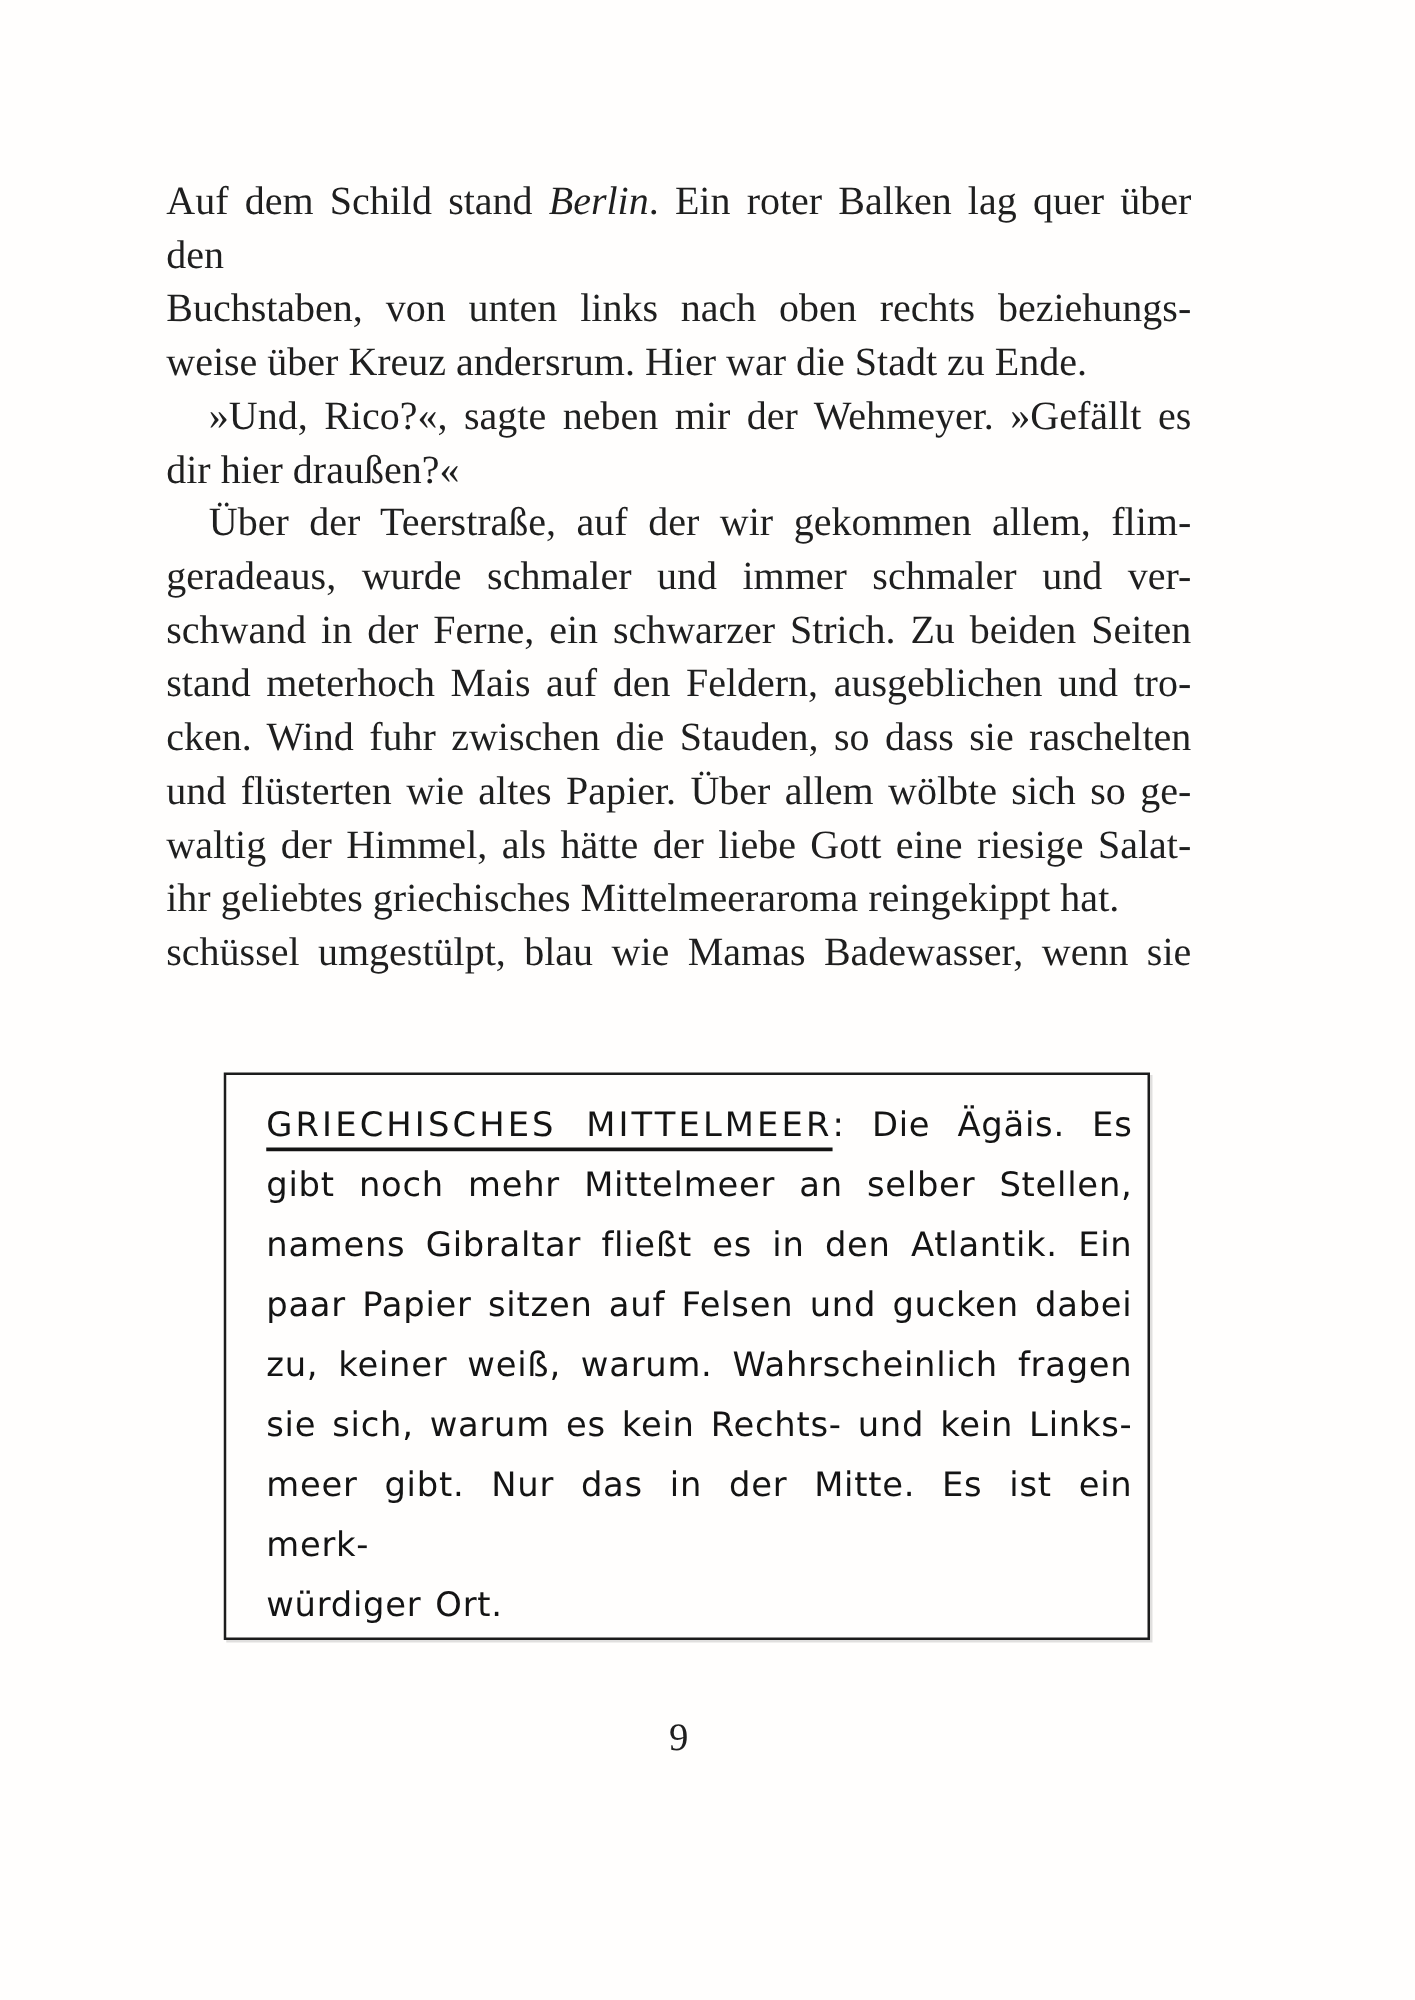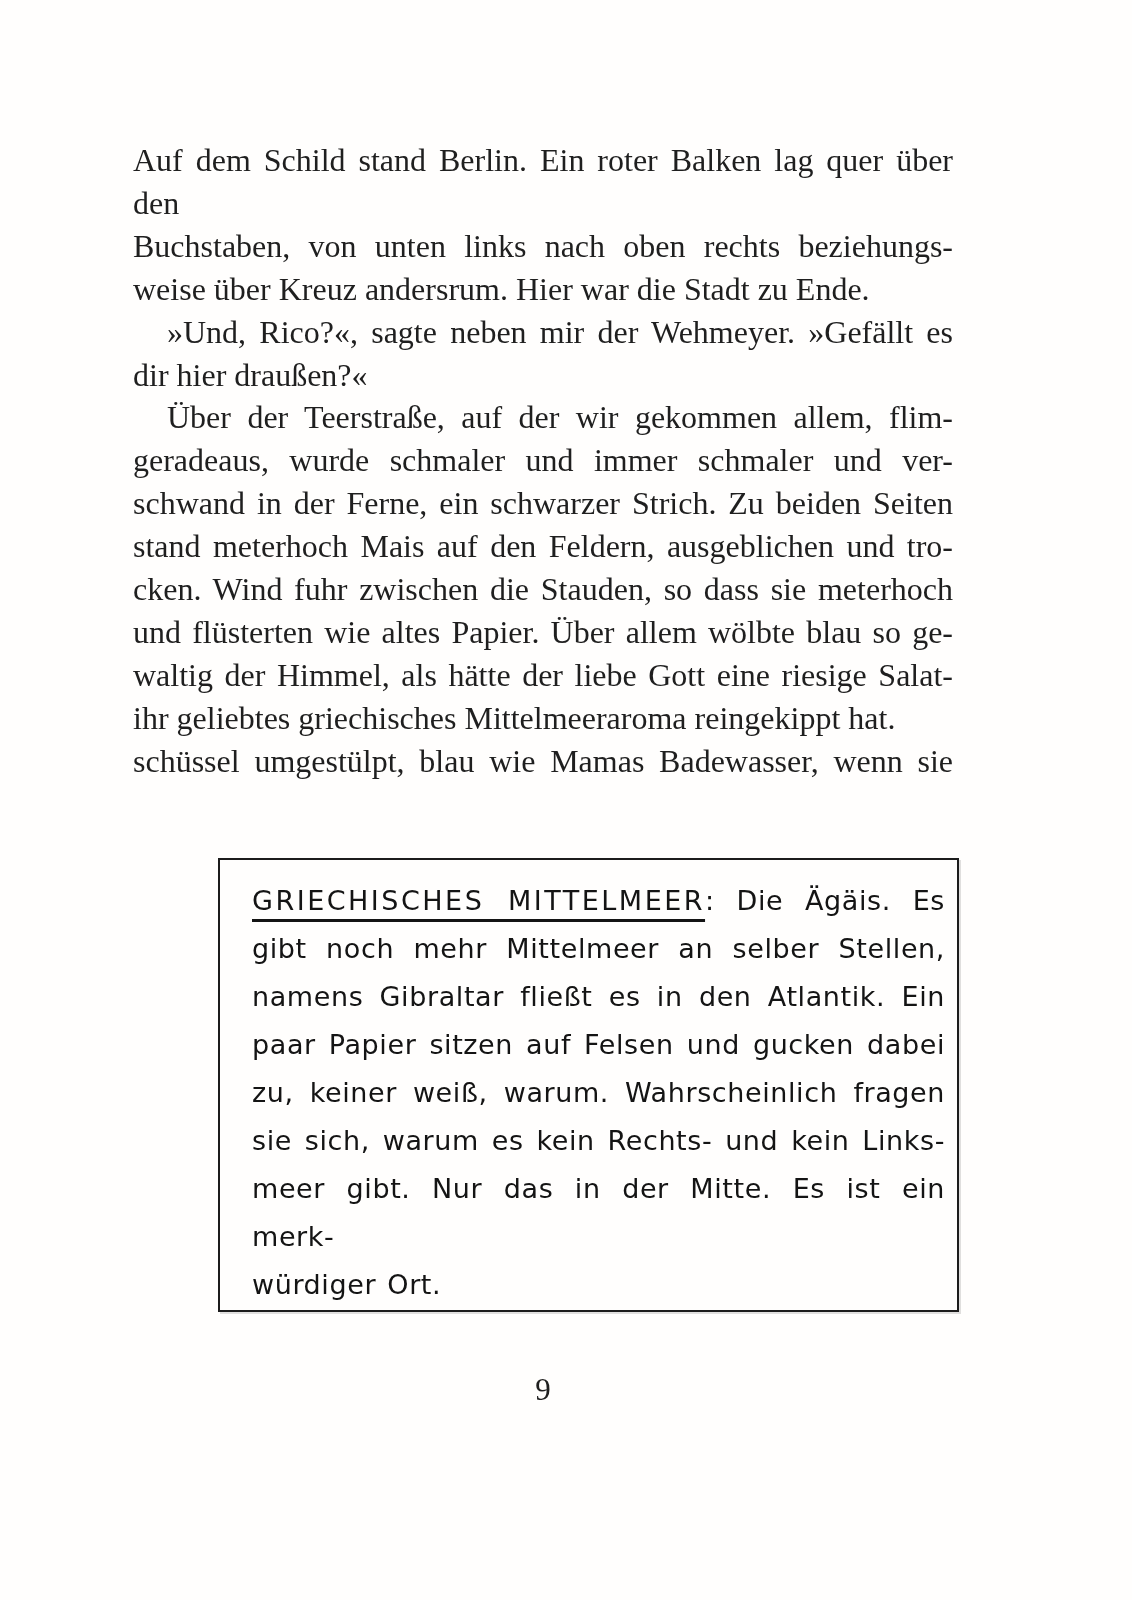--- a/index.html
+++ b/index.html
@@ -29,21 +29,21 @@
   .body-text .line {
     text-align: justify;
     text-align-last: justify;
   }
   .body-text .line.last {
     text-align-last: left;
   }
   .line.indent {
     text-indent: 34px;
   }
-  .seg-italic { }
+  .seg-italic { font-style: italic; }
   .seg-underline {
     text-decoration: underline;
     text-decoration-thickness: 2.5px;
     text-underline-offset: 9px;
     letter-spacing: 2.5px;
   }
   .info-box {
     position: absolute;
     left: 179px;
     top: 858px;
@@ -53,21 +53,20 @@
     border: 2.5px solid #1c1c1c;
     box-shadow: 2px 2px 0 rgba(0,0,0,0.12);
     background: #fffefd;
     padding: 17px 12px 8px 32px;
     font-family: "DejaVu Sans", sans-serif;
     font-size: 27px;
     line-height: 48px;
     letter-spacing: 0.6px;
     word-spacing: 2px;
     color: #141414;
-    margin-left: 39px;
   }
   .info-box .line {
     text-align: justify;
     text-align-last: justify;
   }
   .info-box .line.last {
     text-align-last: left;
   }
   .page-number {
     position: absolute;
@@ -88,22 +87,22 @@
   <div class="body-text" id="body-text">
       <div class="line"><span>Auf dem Schild stand </span><span class="seg-italic">Berlin</span><span>. Ein roter Balken lag quer über den</span></div>
       <div class="line"><span>Buchstaben, von unten links nach oben rechts beziehungs-</span></div>
       <div class="line last"><span>weise über Kreuz andersrum. Hier war die Stadt zu Ende.</span></div>
       <div class="line indent"><span>»Und, Rico?«, sagte neben mir der Wehmeyer. »Gefällt es</span></div>
       <div class="line last"><span>dir hier draußen?«</span></div>
       <div class="line indent"><span>Über der Teerstraße, auf der wir gekommen allem, flim-</span></div>
       <div class="line"><span>geradeaus, wurde schmaler und immer schmaler und ver-</span></div>
       <div class="line"><span>schwand in der Ferne, ein schwarzer Strich. Zu beiden Seiten</span></div>
       <div class="line"><span>stand meterhoch Mais auf den Feldern, ausgeblichen und tro-</span></div>
-      <div class="line"><span>cken. Wind fuhr zwischen die Stauden, so dass sie meterhoch</span></div>
-      <div class="line"><span>und flüsterten wie altes Papier. Über allem wölbte blau so ge-</span></div>
+      <div class="line"><span>cken. Wind fuhr zwischen die Stauden, so dass sie raschelten</span></div>
+      <div class="line"><span>und flüsterten wie altes Papier. Über allem wölbte sich so ge-</span></div>
       <div class="line"><span>waltig der Himmel, als hätte der liebe Gott eine riesige Salat-</span></div>
       <div class="line last"><span>ihr geliebtes griechisches Mittelmeeraroma reingekippt hat.</span></div>
       <div class="line"><span>schüssel umgestülpt, blau wie Mamas Badewasser, wenn sie</span></div>
     </div>
 
   <div class="info-box" id="info-box">
       <div class="line"><span class="seg-underline">GRIECHISCHES MITTELMEER</span><span>: Die Ägäis. Es</span></div>
       <div class="line"><span>gibt noch mehr Mittelmeer an selber Stellen,</span></div>
       <div class="line"><span>namens Gibraltar fließt es in den Atlantik. Ein</span></div>
       <div class="line"><span>paar Papier sitzen auf Felsen und gucken dabei</span></div>

